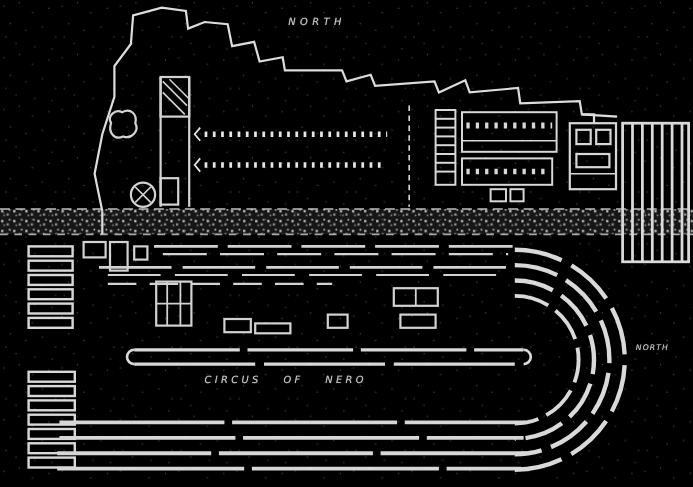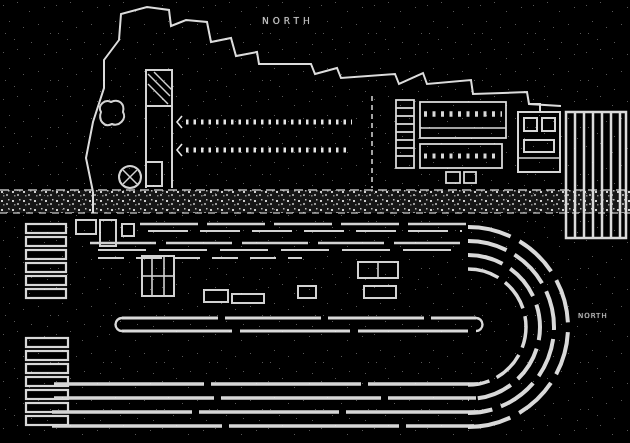--- a/index.html
+++ b/index.html
@@ -2,20 +2,21 @@
 <html><head>
 <meta charset="utf-8">
 <style>
   html,body{margin:0;padding:0;background:#000;}
   .stage{
     position:relative;
     width:630px;height:443px;
     background:#000;
     overflow:hidden;
     font-family:"DejaVu Sans", sans-serif;
+    font-style:italic;
   }
   .stage svg{position:absolute;left:0;top:0;display:block;}
   .label{
     position:absolute;
     color:#c9c9c9;
     font-size:9px;
     letter-spacing:4px;
     white-space:nowrap;
     text-shadow:0 0 1px #777;
     user-select:none;
@@ -184,14 +185,15 @@
       <path d="M468,227 A100,100 0 0 1 568,327 A100,100 0 0 1 468,427" stroke-width="4" stroke-dasharray="44 10"></path>
       <path d="M468,241 A86,86 0 0 1 554,327 A86,86 0 0 1 468,413" stroke-width="4" stroke-dasharray="40 9"></path>
       <path d="M468,255 A72,72 0 0 1 540,327 A72,72 0 0 1 468,399" stroke-width="4" stroke-dasharray="36 9"></path>
       <path d="M468,269 A58,58 0 0 1 526,327 A58,58 0 0 1 468,385" stroke-width="3.5" stroke-dasharray="32 8"></path>
     </g>
 
     <rect x="0" y="0" width="630" height="443" fill="url(#noise)" opacity="0.35"></rect>
   </svg>
 
   <div class="label label-north">NORTH</div>
+  <div class="label label-caption">CIRCUS OF NERO</div>
   <div class="label label-west">NORTH</div>
 </div>
 
 </body></html>

